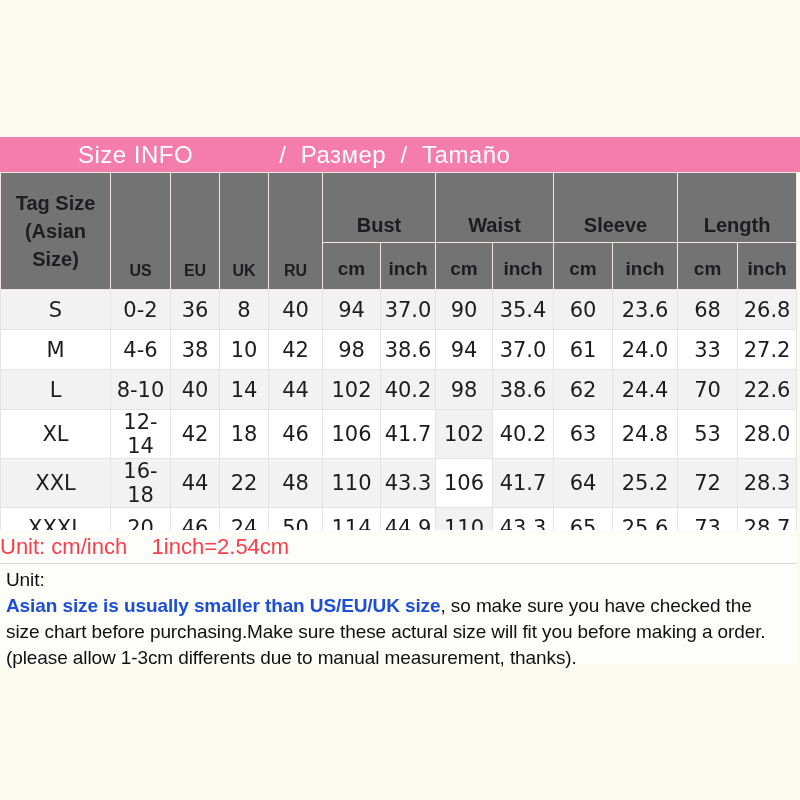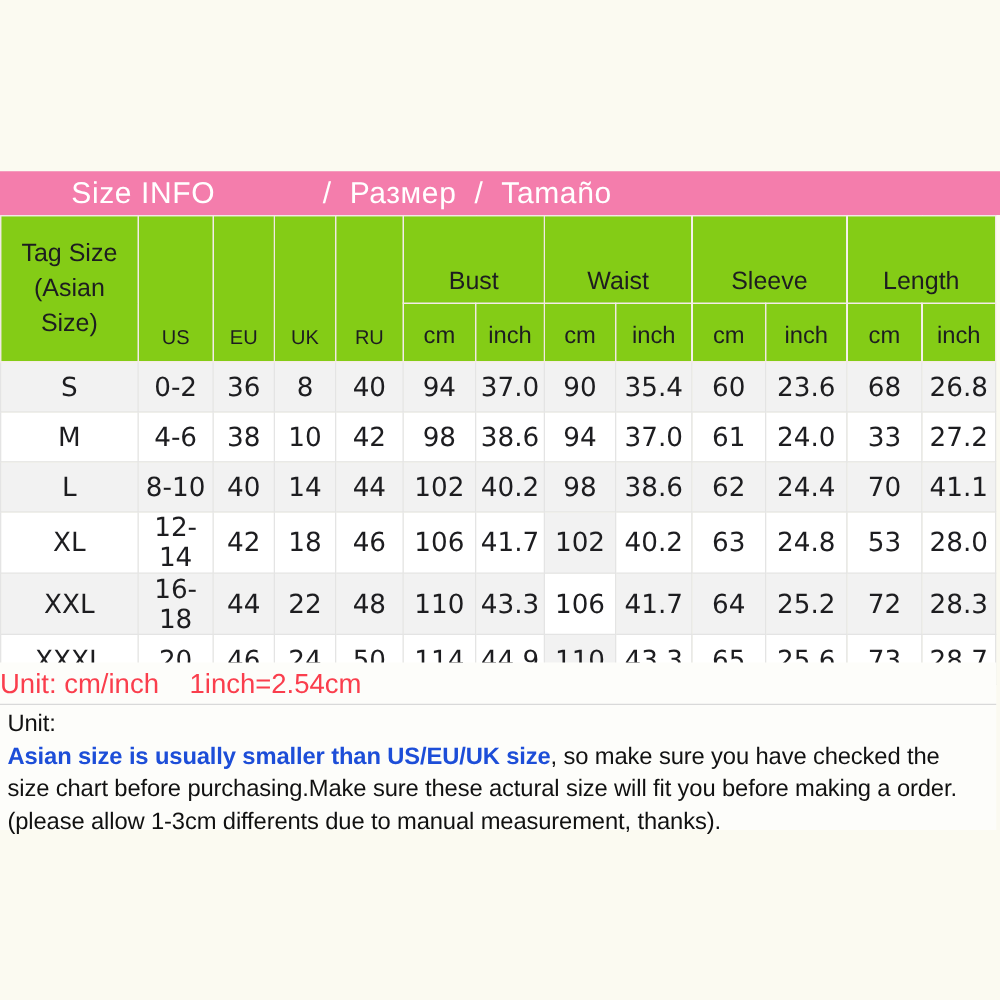--- a/index.html
+++ b/index.html
@@ -7,35 +7,35 @@
     width:800px; height:800px;
     background:#fbfaf1;
     font-family:"Liberation Sans", sans-serif;
     position:relative;
     overflow:hidden;
   }
   .titlebar {
     position:absolute; top:137px; left:0; width:800px; height:35px;
     background:#f47dac; color:#ffffff;
     font-size:24px; line-height:35px;
-    padding-left:57px; box-sizing:border-box;
+    padding-left:78px; box-sizing:border-box;
     white-space:pre; letter-spacing:0.5px;
   }
   table.size-table {
     position:absolute; top:172px; left:0;
     width:797px; table-layout:fixed; border-collapse:collapse;
   }
   .size-table th, .size-table td {
     border:1px solid #e4e4e4;
     text-align:center; color:#1d1d20;
     overflow:hidden; padding:0;
   }
   .size-table thead th {
-    background:#84cc16; border-color:#f2e7e5;
-    font-weight:normal;
+    background:#737373; border-color:#f2e7e5;
+    font-weight:bold;
   }
   thead tr.r1 { height:70px; }
   thead tr.r2 { height:47px;padding-left:30px; }
   th.corner {
     font-size:20px; line-height:28px; white-space:pre-line;
     vertical-align:middle;
   }
   th.basic { vertical-align:bottom; padding-bottom:9px; font-size:16px; }
   th.group { vertical-align:bottom; padding-bottom:5px; font-size:20px; }
   th.unit-h { vertical-align:bottom; padding-bottom:9px; font-size:19px; }
@@ -148,21 +148,21 @@
         <td class="g">40</td>
         <td class="g">14</td>
         <td class="g">44</td>
         <td class="g">102</td>
         <td class="g">40.2</td>
         <td class="g">98</td>
         <td class="g">38.6</td>
         <td class="g">62</td>
         <td class="g">24.4</td>
         <td class="g">70</td>
-        <td class="g">41.1</td>
+        <td class="g">22.6</td>
       </tr>
       <tr>
         <td class="w">XL</td>
         <td class="w">12-14</td>
         <td class="w">42</td>
         <td class="w">18</td>
         <td class="w">46</td>
         <td class="w">106</td>
         <td class="w">41.7</td>
         <td class="g">102</td>

